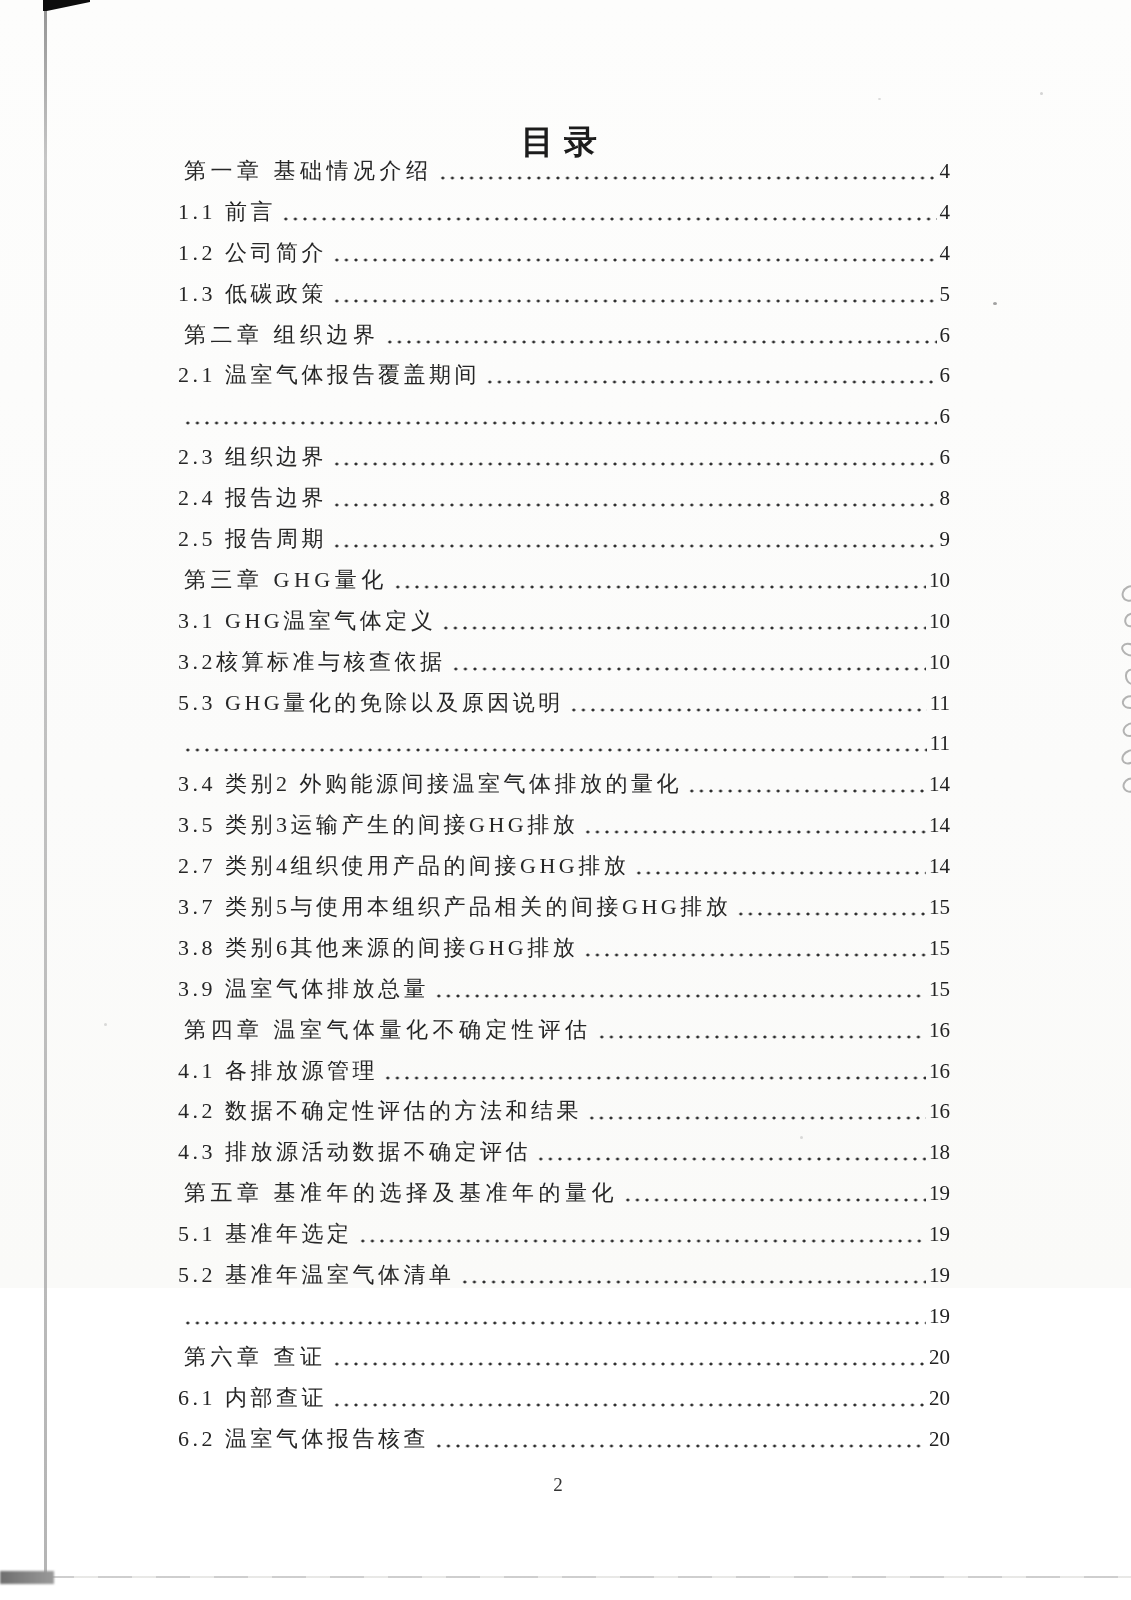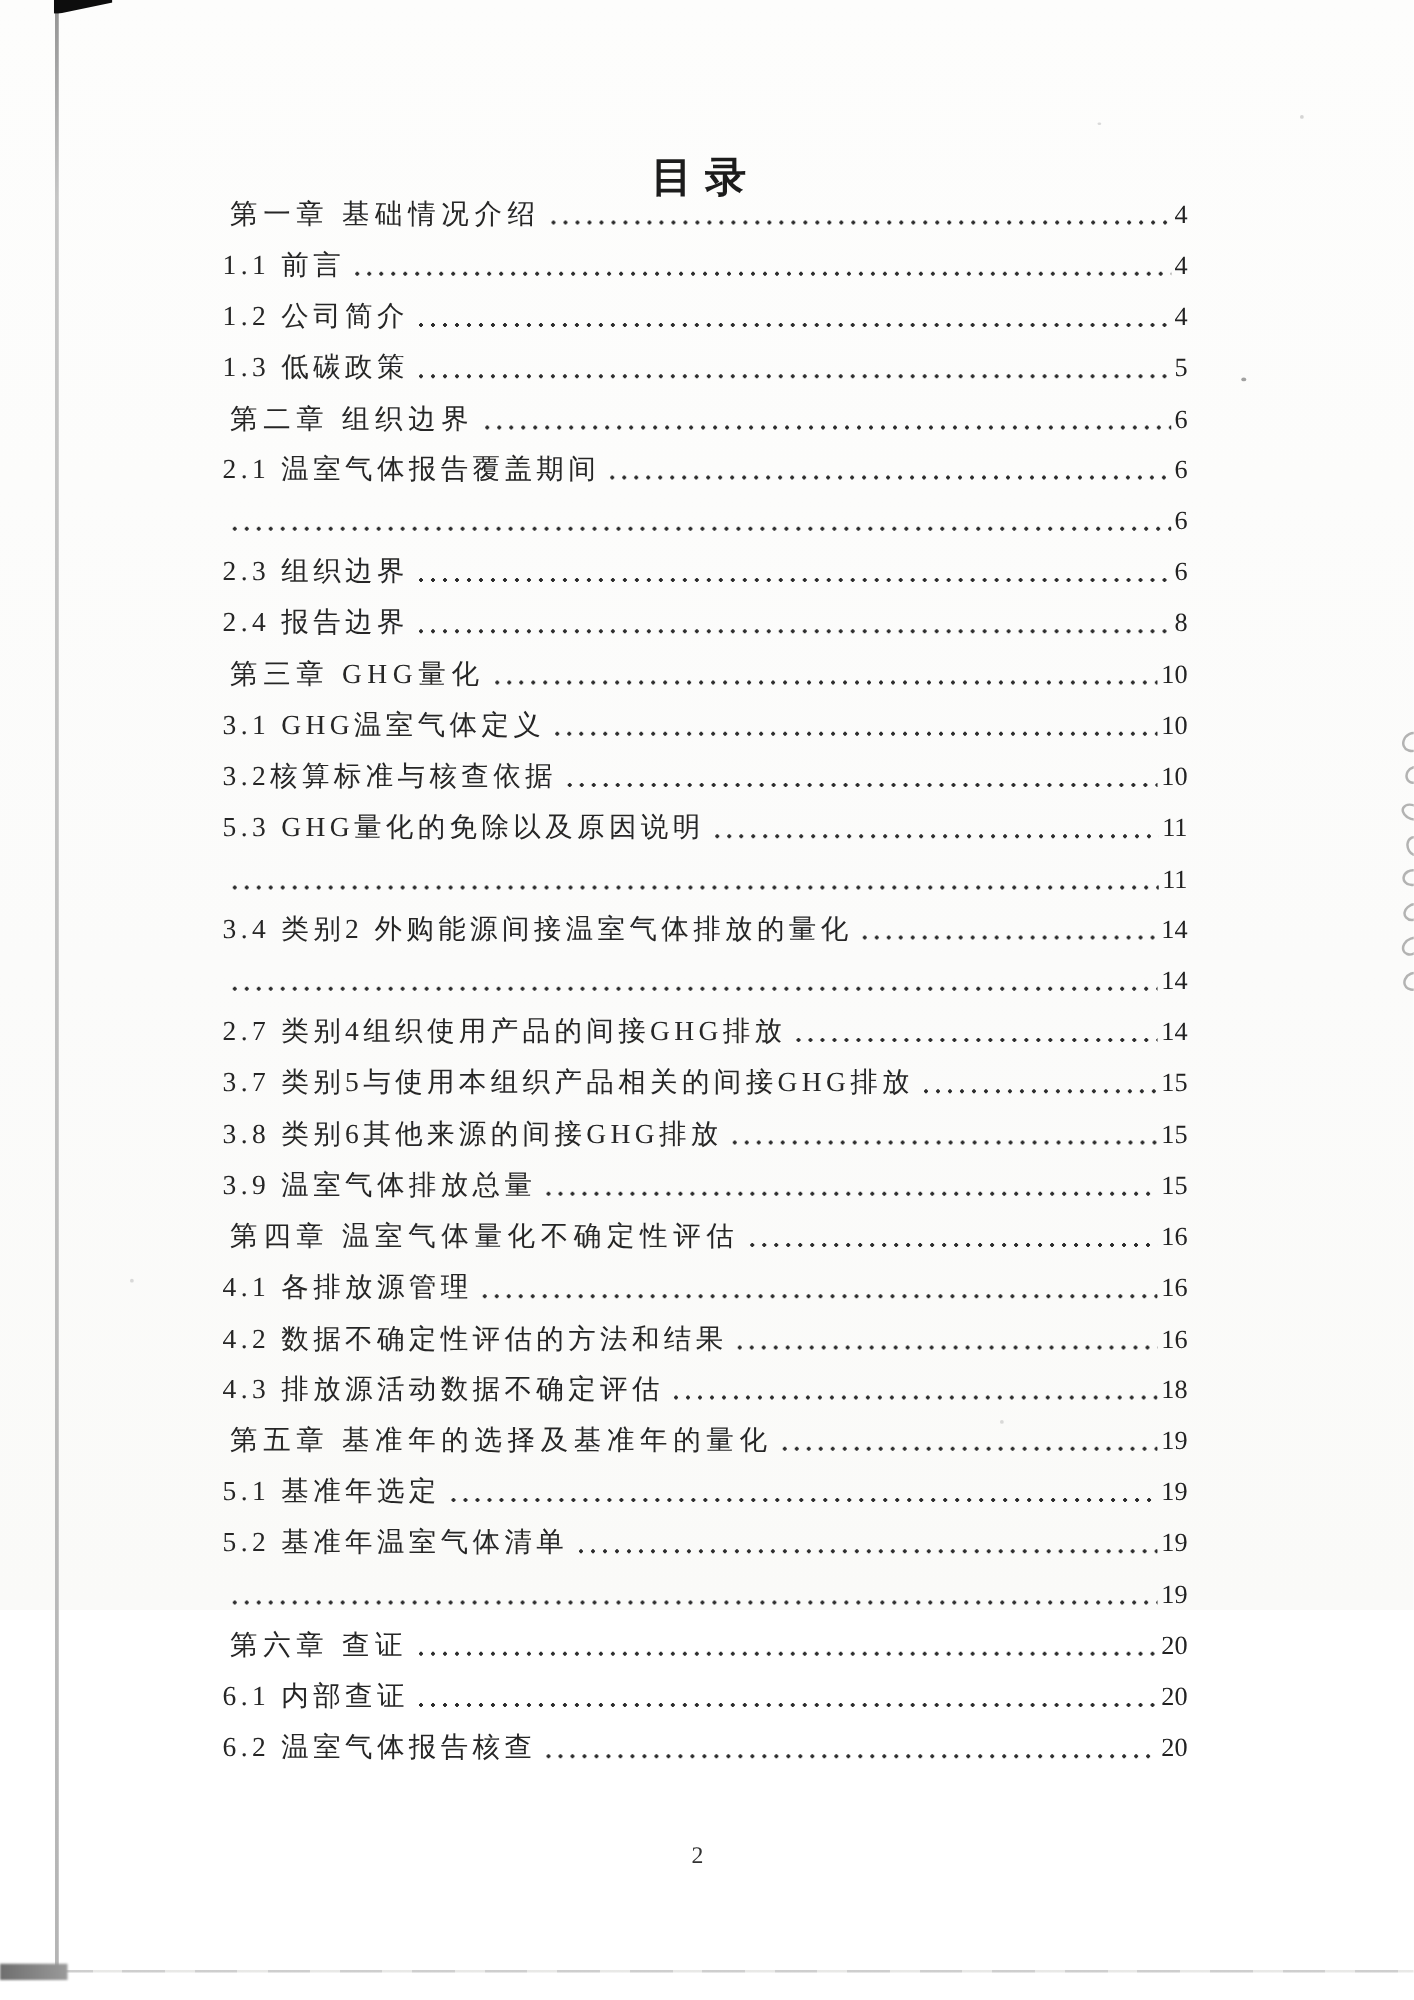--- a/index.html
+++ b/index.html
@@ -167,20 +167,25 @@
       <div class="toc-row">
     <span class="toc-label">2.3 组织边界</span>
     <span class="toc-dots"></span>
     <span class="toc-page">6</span>
   </div>
       <div class="toc-row">
     <span class="toc-label">2.4 报告边界</span>
     <span class="toc-dots"></span>
     <span class="toc-page">8</span>
   </div>
+      <div class="toc-row">
+    <span class="toc-label">2.5 报告周期</span>
+    <span class="toc-dots"></span>
+    <span class="toc-page">9</span>
+  </div>
       <div class="toc-row chapter">
     <span class="toc-label">第三章 GHG量化</span>
     <span class="toc-dots"></span>
     <span class="toc-page">10</span>
   </div>
       <div class="toc-row">
     <span class="toc-label">3.1 GHG温室气体定义</span>
     <span class="toc-dots"></span>
     <span class="toc-page">10</span>
   </div>
@@ -197,20 +202,21 @@
       <div class="toc-row">
     <span class="toc-dots"></span>
     <span class="toc-page">11</span>
   </div>
       <div class="toc-row">
     <span class="toc-label">3.4 类别2 外购能源间接温室气体排放的量化</span>
     <span class="toc-dots"></span>
     <span class="toc-page">14</span>
   </div>
       <div class="toc-row">
+    <span class="toc-label">3.5 类别3运输产生的间接GHG排放</span>
     <span class="toc-dots"></span>
     <span class="toc-page">14</span>
   </div>
       <div class="toc-row">
     <span class="toc-label">2.7 类别4组织使用产品的间接GHG排放</span>
     <span class="toc-dots"></span>
     <span class="toc-page">14</span>
   </div>
       <div class="toc-row">
     <span class="toc-label">3.7 类别5与使用本组织产品相关的间接GHG排放</span>

